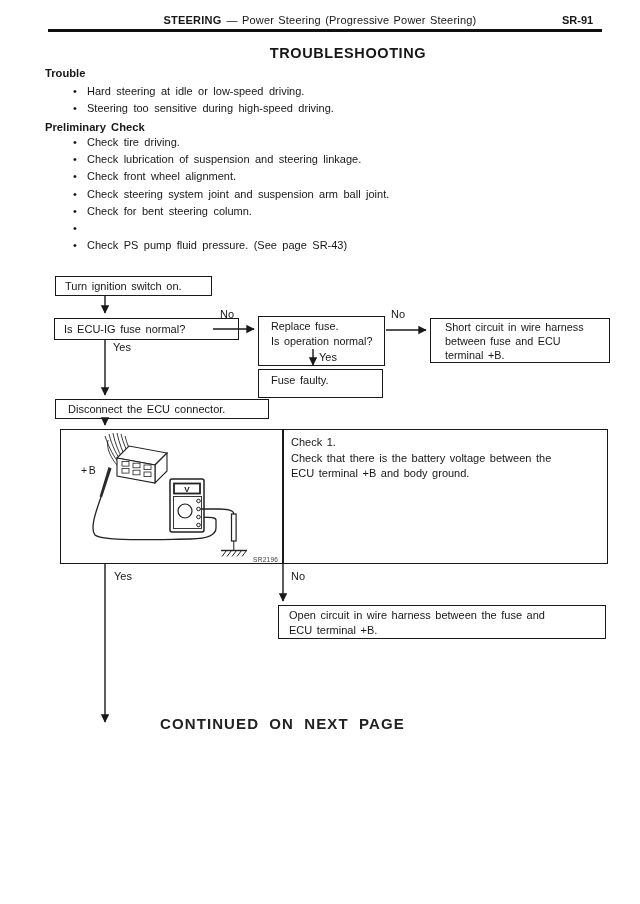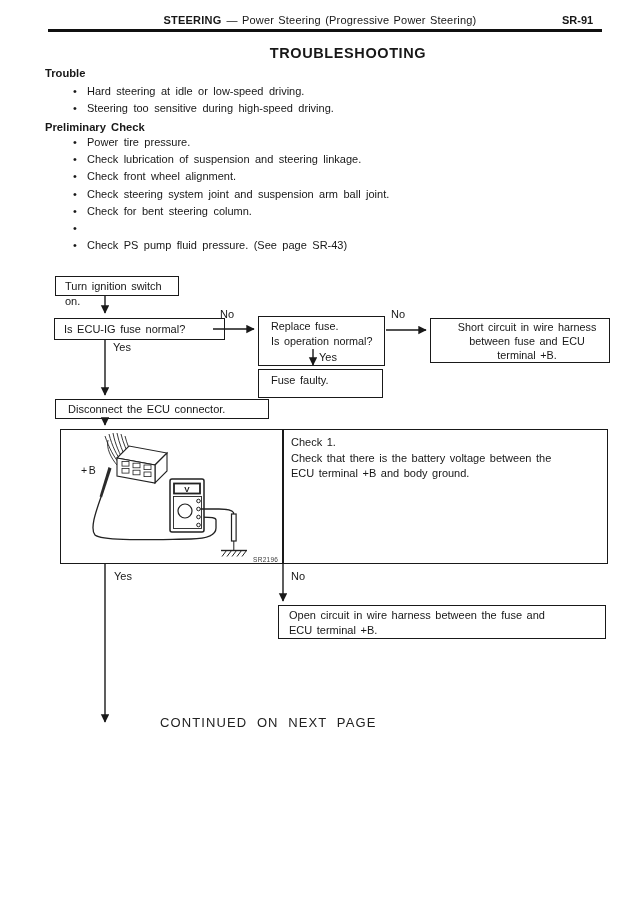--- a/index.html
+++ b/index.html
@@ -13,39 +13,39 @@
   .hdr-rule{position:absolute;top:29px;left:48px;width:554px;height:2.6px;background:#101010;}
   .title{position:absolute;top:45px;left:0;right:0;text-align:center;font-weight:bold;
          font-size:14.5px;letter-spacing:.6px;transform:translateX(28px);}
   .sec-h{position:absolute;left:45px;font-size:11.2px;font-weight:bold;word-spacing:2px;}
   .blist{position:absolute;left:73px;font-size:11px;word-spacing:2.4px;}
   .bi{display:flex;height:17.2px;align-items:flex-start;}
   .dot{width:14px;}
   .fbox{position:absolute;box-sizing:border-box;border:1.5px solid #191919;background:#fff;
         font-size:11px;word-spacing:1.5px;line-height:15px;}
   .multi{white-space:pre-line;}
-  #box-a{left:55px;top:276px;width:124px;height:20px;padding:2px 0 0 9px;}
-  #box-b{left:54px;top:318px;width:171px;height:22px;padding:3px 0 14px 9px;}
+  #box-a{left:55px;top:276px;width:157px;height:20px;padding:2px 0 0 9px;}
+  #box-b{left:54px;top:318px;width:185px;height:22px;padding:3px 0 14px 9px;}
   #box-c{left:258px;top:316px;width:127px;height:50px;padding:2px 0 0 12px;line-height:14.5px;font-size:10.8px;}
-  #box-d{left:430px;top:318px;width:180px;height:45px;padding:2px 0 0 14px;line-height:13.8px;font-size:10.8px;text-align:center;}
+  #box-d{left:430px;top:318px;width:180px;height:45px;padding:2px 0 0 14px;line-height:13.8px;font-size:10.8px;}
   #box-e{left:258px;top:369px;width:125px;height:29px;padding:3px 0 0 12px;}
   #box-f{left:55px;top:399px;width:214px;height:20px;padding:2px 0 0 12px;}
   #box-g{left:60px;top:429px;width:548px;height:135px;padding:0;}
   #box-h{left:278px;top:605px;width:328px;height:34px;padding:2px 0 0 10px;line-height:14.5px;}
   #gdivider{position:absolute;left:221px;top:0;bottom:0;width:1.5px;background:#191919;}
   #check1{position:absolute;left:230px;top:5px;width:305px;line-height:15.5px;font-size:11px;}
   #plusb{position:absolute;left:20px;top:33px;font-size:10.5px;letter-spacing:1.5px;}
   #figcode{position:absolute;left:192px;top:122px;font-size:6.5px;color:#3c3c3c;letter-spacing:.3px;}
   #illus{position:absolute;left:0;top:0;width:222px;height:132px;}
   .flabel{position:absolute;font-size:11px;word-spacing:1px;}
   #lbl-no-1{left:220px;top:308px;} #lbl-no-2{left:391px;top:308px;} #lbl-no-3{left:291px;top:570px;}
   #lbl-yes-1{left:113px;top:341px;} #lbl-yes-2{left:319px;top:351px;} #lbl-yes-3{left:114px;top:570px;}
   .overlay{position:absolute;left:0;top:0;pointer-events:none;}
-  #continued{position:absolute;left:160px;top:715px;font-size:13px;letter-spacing:1.1px;
-             word-spacing:5px;color:#222;}
+  #continued{position:absolute;left:160px;top:715px;font-size:15px;letter-spacing:1.1px;
+             word-spacing:5px;color:#222;font-weight:bold;}
 </style>
 </head>
 <body>
 
 <div class="page">
 
   <div class="hdr-center">
     <span class="b">STEERING</span><span class="hdr-sub">— Power Steering (Progressive Power Steering)</span>
   </div>
   <div class="hdr-page">SR-91</div>
@@ -62,21 +62,21 @@
     <div class="bi">
         <span class="dot">•</span>
         <span>Steering too sensitive during high-speed driving.</span>
       </div>
   </div>
 
   <div class="sec-h" style="top:121px">Preliminary Check</div>
   <div class="blist" style="top:136px">
     <div class="bi">
         <span class="dot">•</span>
-        <span>Power tire pressure.</span>
+        <span>Check tire driving.</span>
       </div>
     <div class="bi">
         <span class="dot">•</span>
         <span>Check lubrication of suspension and steering linkage.</span>
       </div>
     <div class="bi">
         <span class="dot">•</span>
         <span>Check front wheel alignment.</span>
       </div>
     <div class="bi">

